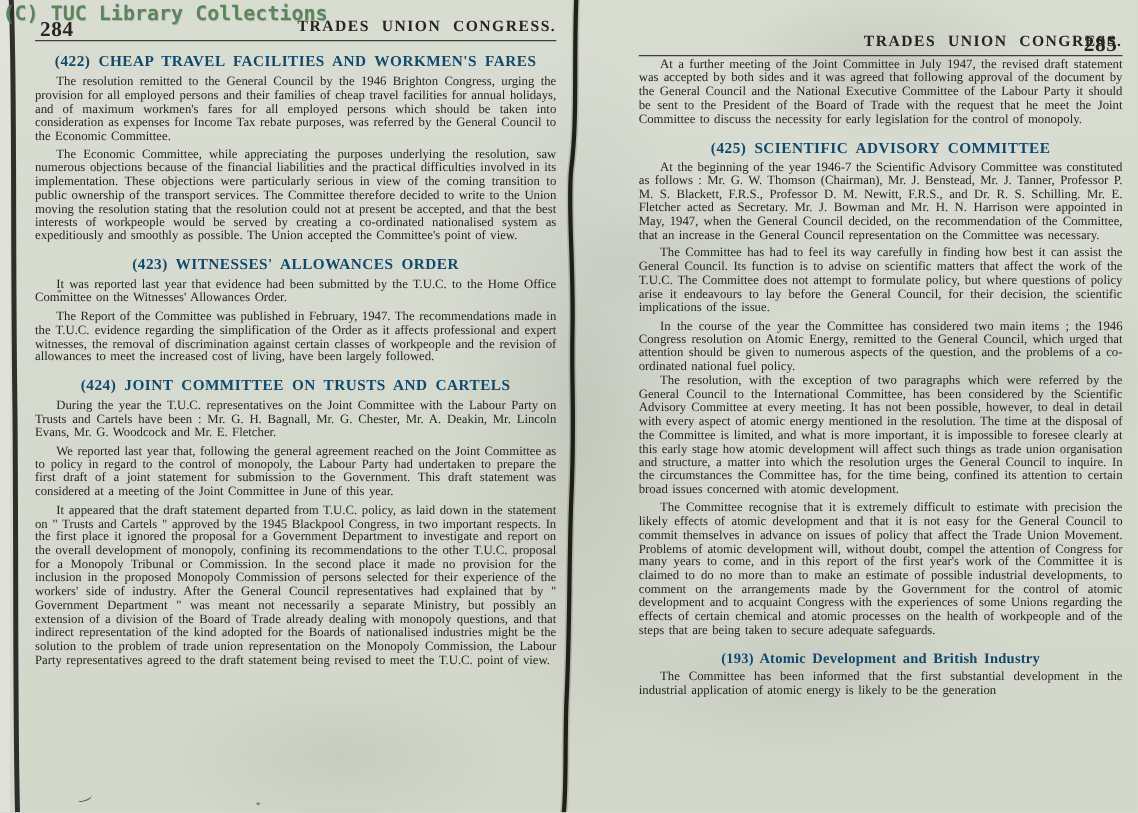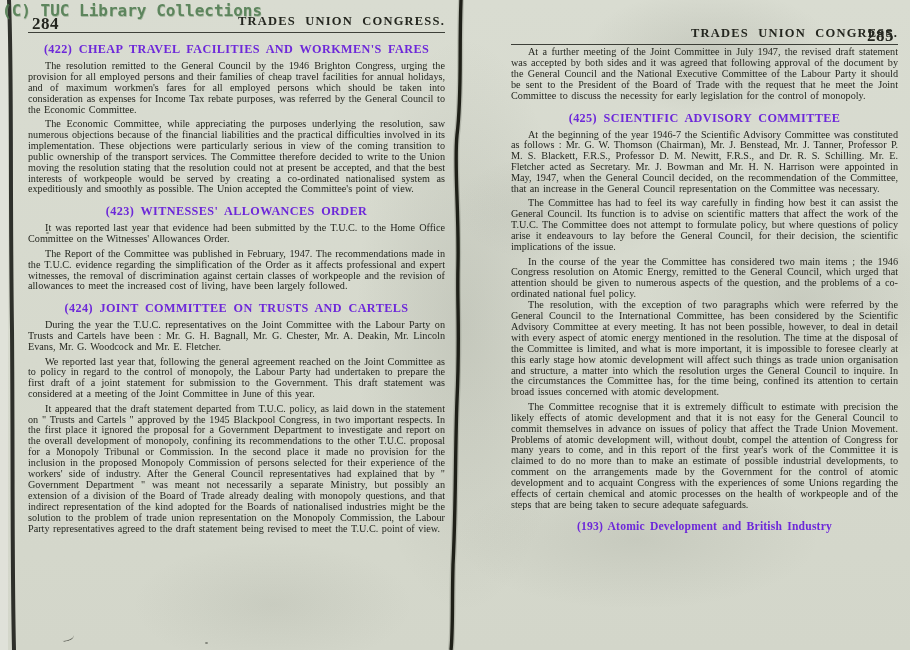--- a/index.html
+++ b/index.html
@@ -51,21 +51,21 @@
   .page-header{position:relative;height:15px;font-size:12.5px;font-weight:bold;letter-spacing:1.2px;}
   .running-title{position:absolute;left:0;right:0;text-align:right;word-spacing:5px;}
   .pgnum{position:absolute;top:0;font-size:17px;font-weight:bold;letter-spacing:0.5px;}
   .pgnum.pos-left{left:4px;}
   .pgnum.pos-right{right:4px;text-align:right;}
   .header-rule{border-bottom:1.8px solid var(--rule);margin-top:3px;opacity:.9;}
 
   .page-body{margin-top:2px;}
   .page-body section{margin:0;}
   h2.sec-heading{
-    margin:9px 0 4px 0;text-align:center;font-weight:bold;color:#6d28d9;
+    margin:9px 0 4px 0;text-align:center;font-weight:bold;color:#0c4a6e;
   }
   h2.sec-heading.caps{font-size:12.2px;letter-spacing:0.4px;word-spacing:3px;}
   h2.sec-heading.title{font-size:11.6px;letter-spacing:0.2px;word-spacing:2px;}
   p.para{
     margin:0 0 3.5px 0;text-align:justify;text-indent:17px;
     font-size:10.2px;line-height:10.9px;word-spacing:1px;
   }
   p.para:last-child{margin-bottom:0;}
 
   .pen-mark{
@@ -134,19 +134,20 @@
         <p class="para">At the beginning of the year 1946-7 the Scientific Advisory Committee was constituted as follows : Mr. G. W. Thomson (Chairman), Mr. J. Benstead, Mr. J. Tanner, Professor P. M. S. Blackett, F.R.S., Professor D. M. Newitt, F.R.S., and Dr. R. S. Schilling.  Mr. E. Fletcher acted as Secretary. Mr. J. Bowman and Mr. H. N. Harrison were appointed in May, 1947, when the General Council decided, on the recommendation of the Committee, that an increase in the General Council representation on the Committee was necessary.</p>
         <p class="para">The Committee has had to feel its way carefully in finding how best it can assist the General Council.  Its function is to advise on scientific matters that affect the work of the T.U.C.  The Committee does not attempt to formulate policy, but where questions of policy arise it endeavours to lay before the General Council, for their decision, the scientific implications of the issue.</p>
         <p class="para">In the course of the year the Committee has considered two main items ; the 1946 Congress resolution on Atomic Energy, remitted to the General Council, which urged that attention should be given to numerous aspects of the question, and the problems of a co-ordinated national fuel policy.</p>
       </section>
       <section>
         <p class="para">The resolution, with the exception of two paragraphs which were referred by the General Council to the International Committee, has been considered by the Scientific Advisory Committee at every meeting.  It has not been possible, however, to deal in detail with every aspect of atomic energy mentioned in the resolution.  The time at the disposal of the Committee is limited, and what is more important, it is impossible to foresee clearly at this early stage how atomic development will affect such things as trade union organisation and structure, a matter into which the resolution urges the General Council to inquire.  In the circumstances the Committee has, for the time being, confined its attention to certain broad issues concerned with atomic development.</p>
         <p class="para">The Committee recognise that it is extremely difficult to estimate with precision the likely effects of atomic development and that it is not easy for the General Council to commit themselves in advance on issues of policy that affect the Trade Union Movement.  Problems of atomic development will, without doubt, compel the attention of Congress for many years to come, and in this report of the first year's work of the Committee it is claimed to do no more than to make an estimate of possible industrial developments, to comment on the arrangements made by the Government for the control of atomic development and to acquaint Congress with the experiences of some Unions regarding the effects of certain chemical and atomic processes on the health of workpeople and of the steps that are being taken to secure adequate safeguards.</p>
       </section>
       <section>
         <h2 class="sec-heading title">(193) Atomic Development and British Industry</h2>
+        <p class="para">The Committee has been informed that the first substantial development in the industrial application of atomic energy is likely to be the generation</p>
       </section>
     </div>
 </div>
 
 <div class="pen-mark"></div>
 <div class="speck s1"></div>
 <div class="speck s2"></div>
 
 </body></html>

